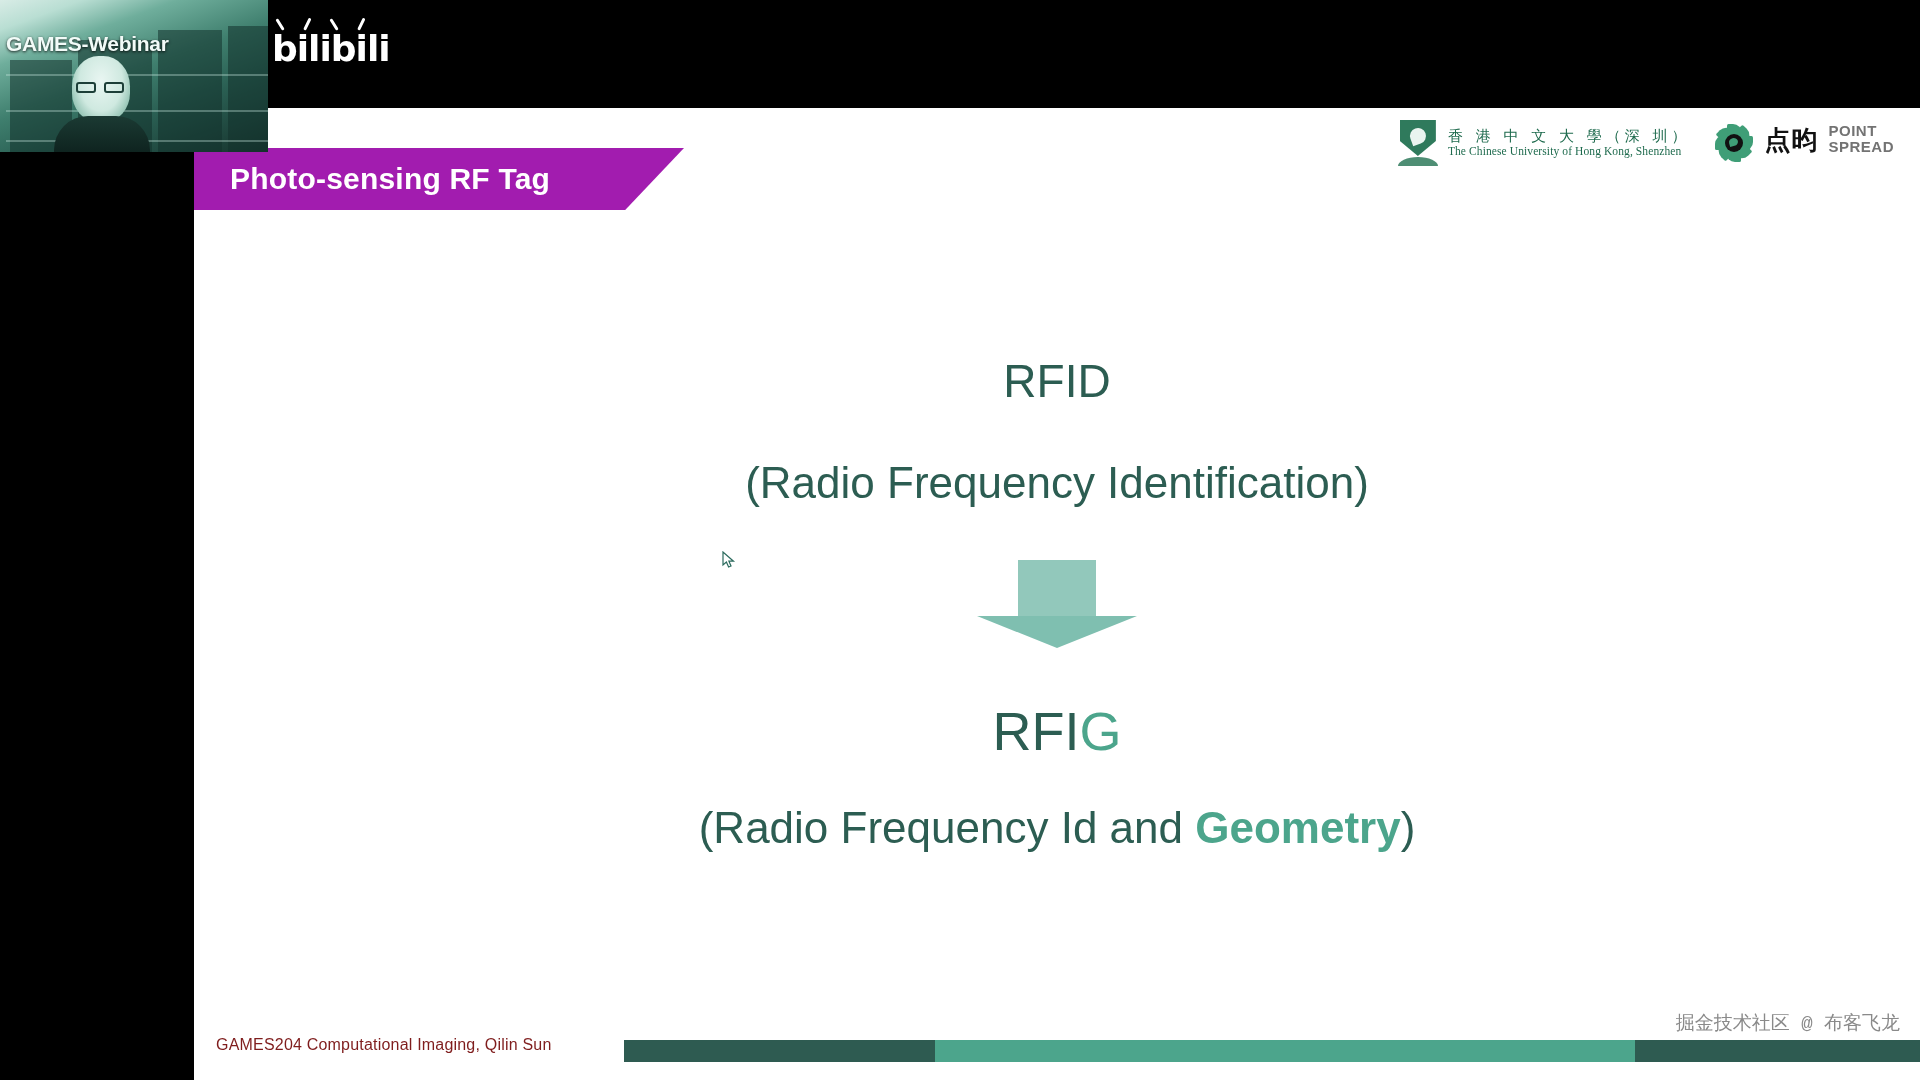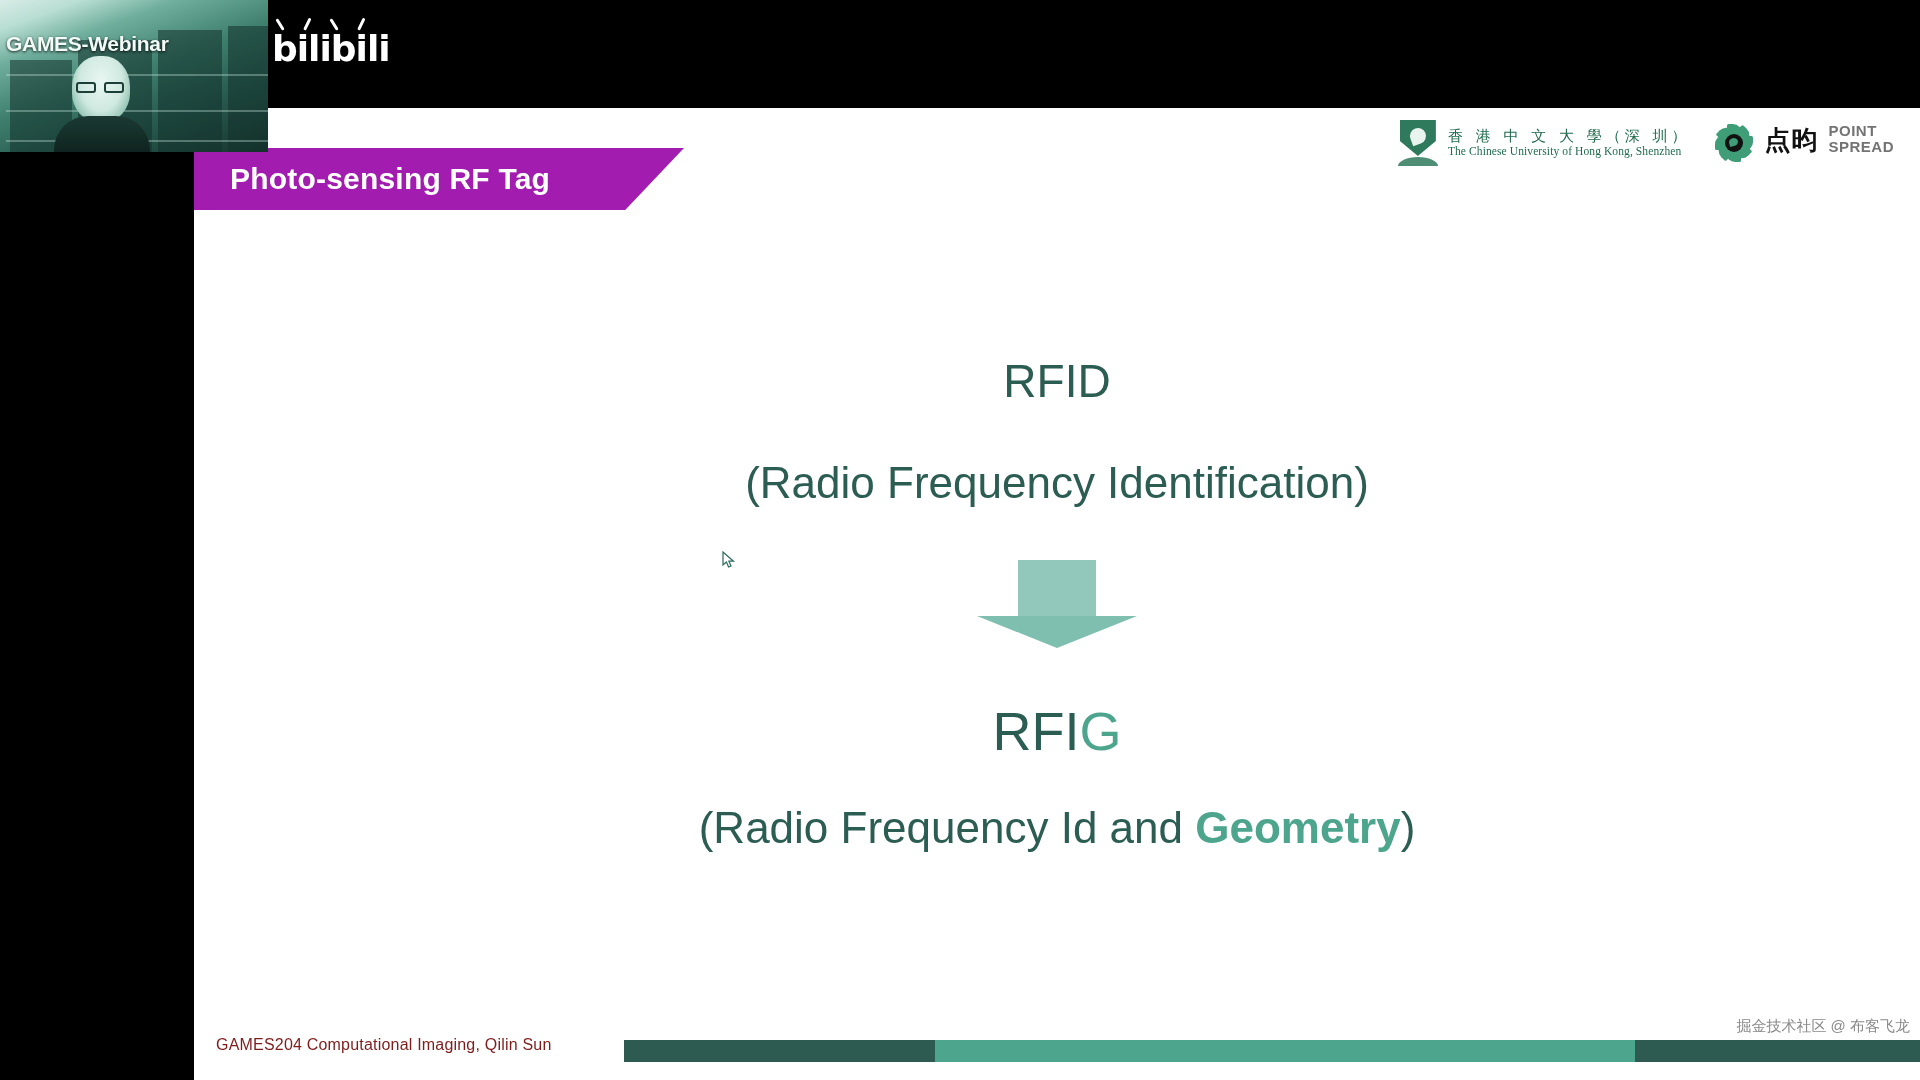--- a/index.html
+++ b/index.html
@@ -168,23 +168,23 @@
   #progress {
     position:absolute; left:430px; bottom:18px;
     width:1296px; height:22px; display:flex;
   }
   #progress .seg { height:100%; }
   #progress .s-done { background:#2e5b51; }
   #progress .s-active { background:#4ca58c; }
   #progress .s-rest { background:#2e5b51; }
 
   #watermark {
-    position:absolute; right:10px; bottom:44px;
-    font-size:15px; color:#8a8a8a;
-    font-family:Liberation Sans, sans-serif;
+    position:absolute; right:20px; bottom:44px;
+    font-size:19px; color:#8a8a8a;
+    font-family:Liberation Mono, monospace;
     text-shadow:0 1px 0 rgba(255,255,255,.7);
     white-space:nowrap;
   }
 </style>
 </head>
 <body>
 
 <div id="screen">
 
   <div id="slide">

